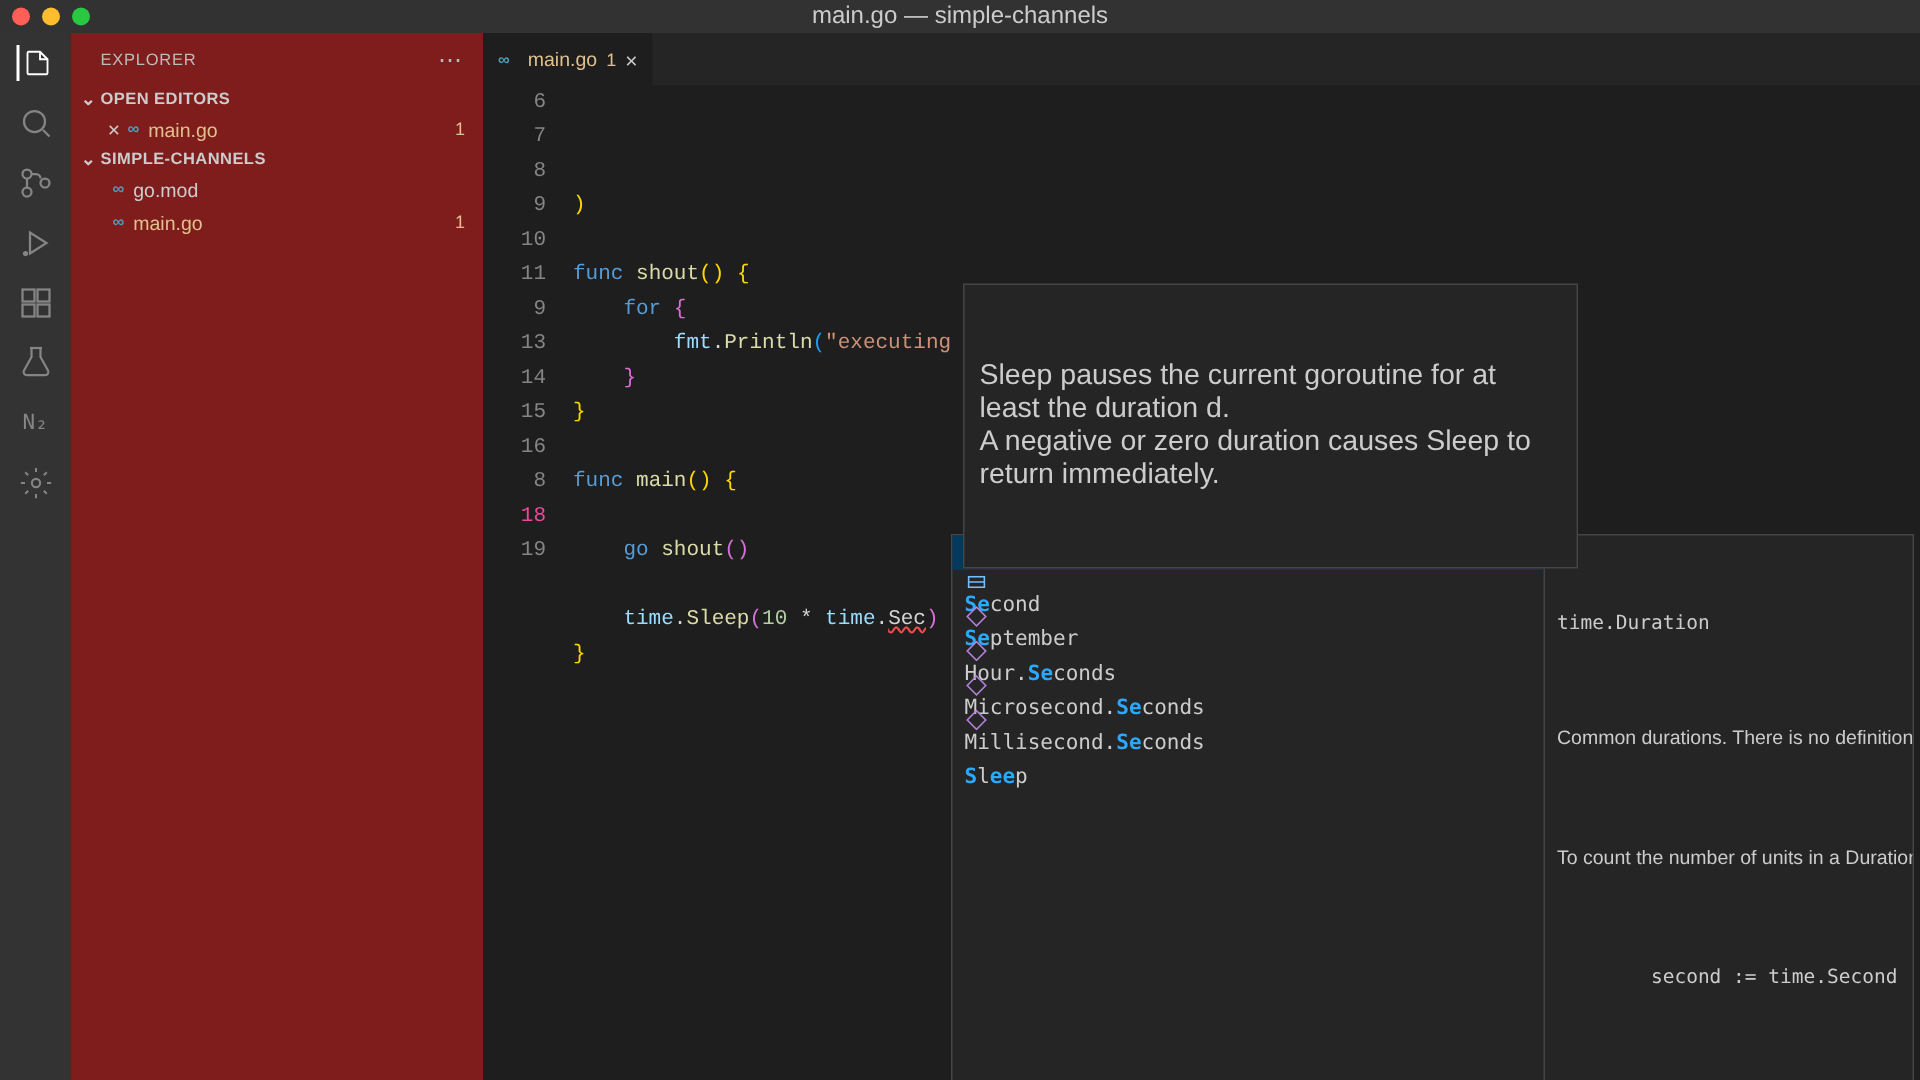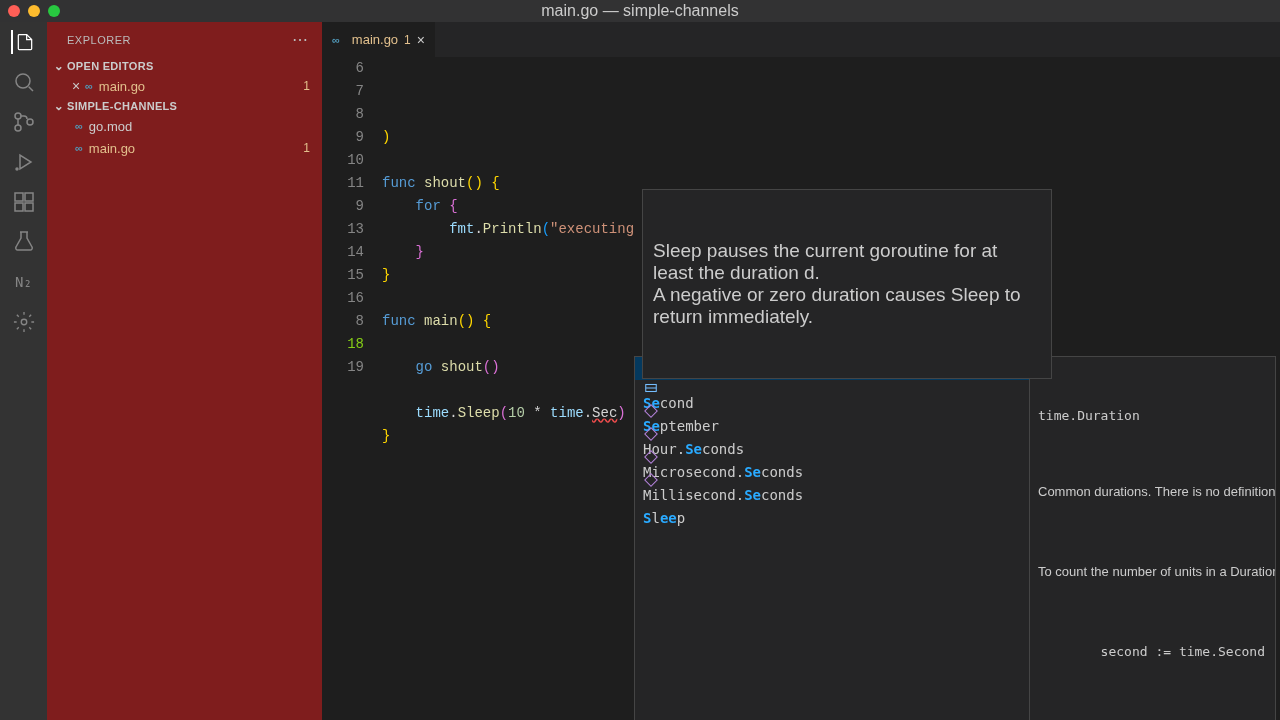--- a/index.html
+++ b/index.html
@@ -153,21 +153,21 @@
   overflow: hidden;
 }
 .gutter {
   width: 60px;
   text-align: right;
   color: #858585;
   padding-right: 18px;
   user-select: none;
 }
 .gutter .ln { height: 23px; }
-.gutter .ln.current { color: #84cc16; }
+.gutter .ln.current { color: #ec4899; }
 .code-content {
   flex: 1;
   white-space: pre;
   color: #d4d4d4;
   position: relative;
 }
 .code-line { height: 23px; }
 .tok-keyword { color: #569cd6; }
 .tok-func { color: #dcdcaa; }
 .tok-string { color: #ce9178; }

